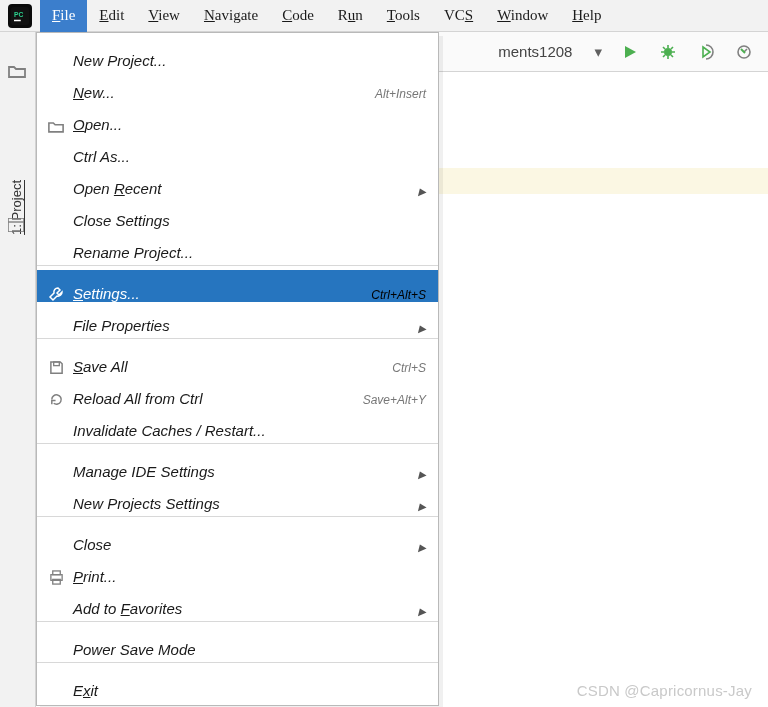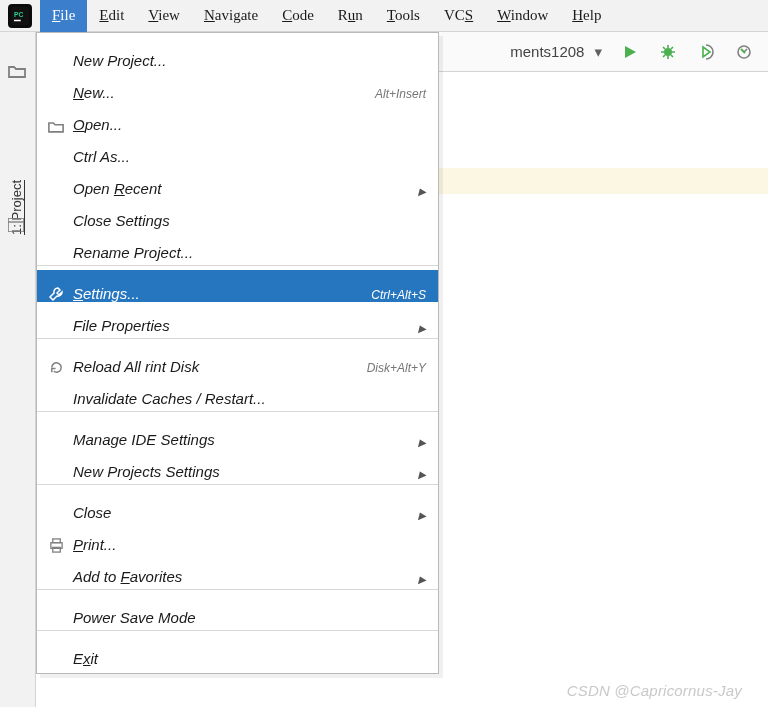--- a/index.html
+++ b/index.html
@@ -12,48 +12,48 @@
     .menu-item { padding: 12px 12px; cursor: default; font-family: Liberation Serif, serif; }
     .menu-item.active { background: #3b7ecc; color: #fff; }
 
     
     .u { text-decoration: underline; }
 
     
     .toolbar { display: flex; align-items: center; height: 40px; background: #fafafa; border-bottom: 1px solid #d4d4d4; padding-left: 10px; gap: 16px; }
     .toolbar-left { display:flex; align-items:center; gap:10px;}
     .toolbar-right { margin-left: auto; display: flex; align-items: center; gap: 18px; padding-right: 14px; }
-    .run-config { display: flex; align-items: center; gap: 10px; color: #444; }
+    .run-config { display: flex; align-items: center; gap: 22px; color: #444; }
     .run-config .tri { color:#606060; }
     .icon-btn { width: 20px; height: 20px; display:flex; align-items:center; justify-content:center; }
 
     
     .left-rail { position: absolute; left: 0; top: 32px; bottom: 0; width: 36px; background: #f2f2f2; border-right: 1px solid #d4d4d4; text-align:center;}
     .left-rail .proj-tab { writing-mode: vertical-rl; transform: rotate(180deg); position:absolute; top:148px; left:9px; font-size:13px; color:#333; text-decoration: underline;}
     .left-rail .folder-top { position:absolute; top:32px; left:8px; color:#666;}
     .left-rail .folder-bot { position:absolute; top:186px; left:8px; color:#666;}
 
     
     .tab-area { position: absolute; left: 0; top: 80px; width: 36px; height: 24px; font-weight:600; font-size:17px; background:#fff; border-bottom:1px solid #d4d4d4; padding-left:6px;}
 
     
     .dropdown { position: absolute; left: 36px; top: 32px; width: 403px; background: #fff; border: 1px solid #b9b9b9; box-shadow: 4px 4px 0px rgba(0,0,0,0.06); padding: 4px 0 6px 0; }
     .dd-item { display: flex; align-items: flex-end; height: 32px; padding: 0 12px 0 10px; gap: 8px; cursor: default; font-style: italic; }
     .dd-item .ic { width: 18px; display:flex; justify-content:center; color:#777;}
     .dd-item .label { flex: 0 0 auto; }
     .dd-item .shortcut { margin-left: auto; color: #777; font-size: 12px; }
     .dd-item .arrow { margin-left:auto; color:#555; }
     .dd-item.selected { background: #2675bf; color: #fff; }
-    .dd-item.selected .shortcut, .dd-item.selected .ic { color: #ffffff; }
+    .dd-item.selected .shortcut, .dd-item.selected .ic { color: #000000; }
     .dd-sep { height: 1px; background: #d8d8d8; margin: 4px 0; }
 
     
     .yellow-band { position:absolute; left:438px; right:0; top:168px; height:26px; background:#fbf7e3;}
 
-    .watermark { position: absolute; right: 26px; bottom: 8px; color: #c9c9c9; font-size: 15px; font-style: italic; letter-spacing: .2px;}
+    .watermark { position: absolute; right: 16px; bottom: 8px; color: #c9c9c9; font-size: 15px; letter-spacing: .2px;}
 
     
     svg { display:block; }
   </style>
 </head>
 <body>
 
 <div class="menubar">
   <div class="app-icon">
     <svg viewBox="0 0 24 24">
@@ -182,26 +182,36 @@
     </div>
     <div class="dd-item">
       <span class="ic"></span>
       <span class="label">File Properties</span>
       <span class="arrow" style="font-size: 10px;">▶</span>
     </div>
     <div class="dd-sep"></div>
     <div class="dd-item">
       <span class="ic">
         <svg width="15" height="15" viewBox="0 0 16 16">
+          <path d="M2 2h10l2 2v10H2z" fill="none" stroke="#808080" stroke-width="1.6"></path>
+          <rect x="5" y="2" width="6" height="4" fill="none" stroke="#808080" stroke-width="1.4"></rect>
+        </svg>
+      </span>
+      <span class="label"><span class="u">S</span>ave All</span>
+      <span class="shortcut">Ctrl+S</span>
+    </div>
+    <div class="dd-item">
+      <span class="ic">
+        <svg width="15" height="15" viewBox="0 0 16 16">
           <path d="M3 8a5 5 0 1 1 2 4" fill="none" stroke="#808080" stroke-width="1.6"></path>
           <path d="M3 13v-4h4" fill="none" stroke="#808080" stroke-width="1.6"></path>
         </svg>
       </span>
-      <span class="label">Reload All rint Disk</span>
-      <span class="shortcut">Disk+Alt+Y</span>
+      <span class="label">Reload All from Ctrl</span>
+      <span class="shortcut">Save+Alt+Y</span>
     </div>
     <div class="dd-item">
       <span class="ic"></span>
       <span class="label">Invalidate Caches / Restart...</span>
     </div>
     <div class="dd-sep"></div>
     <div class="dd-item">
       <span class="ic"></span>
       <span class="label">Manage IDE Settings</span>
       <span class="arrow" style="font-size: 10px;">▶</span>

